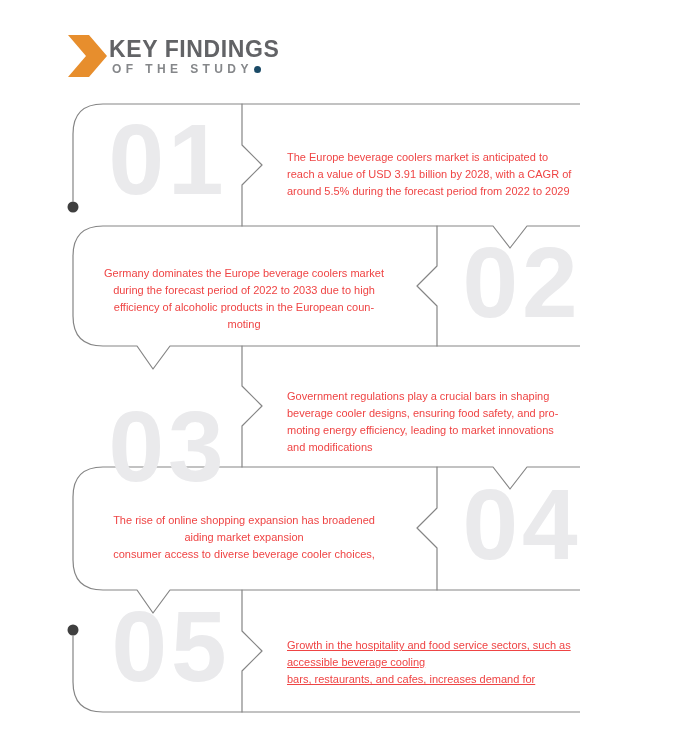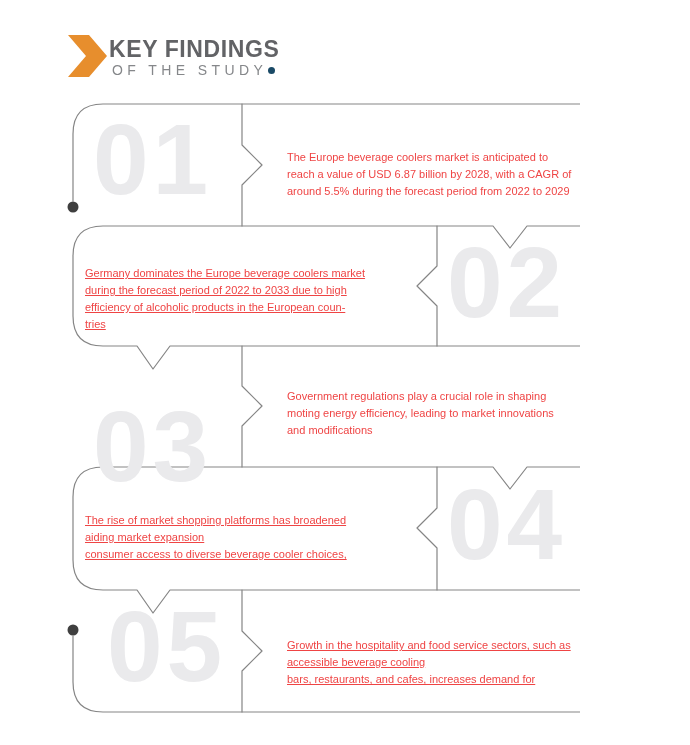--- a/index.html
+++ b/index.html
@@ -10,40 +10,40 @@
   svg.outline-layer{position:absolute;left:0;top:0;width:690px;height:745px;}
   .snake,.divider{fill:none;stroke:#858585;stroke-width:1.2;stroke-linejoin:round;stroke-linecap:round;}
   .terminal-dot{fill:#3f3f3f;stroke:none;}
   .logo-arrow{fill:#e78e2d;stroke:none;}
   .hdr-title{
     position:absolute;left:109px;top:36px;margin:0;
     font-size:23px;font-weight:bold;letter-spacing:0.6px;color:#626366;
   }
   .hdr-sub{
     position:absolute;left:112px;top:62px;display:flex;align-items:center;
-    font-size:14px;letter-spacing:4.4px;color:#85878a;font-weight:normal;
+    font-size:12px;letter-spacing:4.4px;color:#85878a;font-weight:bold;
   }
   .hdr-sub .navy-dot{
     display:inline-block;width:7px;height:7px;border-radius:50%;
     background:#1a4a66;margin-left:1px;flex:0 0 auto;
   }
   .num{
     position:absolute;width:150px;line-height:100px;font-size:100px;font-weight:bold;
-    letter-spacing:4px;color:#eaeaec;text-align:left;user-select:none;
+    letter-spacing:4px;color:#eaeaec;text-align:center;user-select:none;
   }
   .n1{left:93px;top:109px;}
   .n2{left:447px;top:232px;}
   .n3{left:93px;top:352px;margin-top:44px;}
   .n4{left:447px;top:474px;}
-  .n5{left:107px;top:596px;}
+  .n5{left:96px;top:596px;}
   .txt{
     position:absolute;font-size:11px;line-height:17px;color:#ef4444;
   }
   .txt div{white-space:nowrap;}
-  .txt.align-right{text-align:left;text-decoration:underline;}
+  .txt.align-right{text-align:center;}
   .t1{left:287px;top:149px;width:310px;}
   .t2{left:85px;top:265px;width:318px;}
   .t3{left:287px;top:388px;width:310px;}
   .t4{left:85px;top:512px;width:318px;}
   .t5{left:287px;top:637px;width:318px;text-decoration:underline;}
 </style>
 </head>
 <body>
 
 <div class="canvas">
@@ -84,42 +84,43 @@
 
   <h1 class="hdr-title">KEY FINDINGS</h1>
   <div class="hdr-sub">
     <span>OF THE STUDY</span>
     <span class="navy-dot"></span>
   </div>
 
   <div class="num n1">01</div>
   <div class="txt t1">
     <div>The Europe beverage coolers market is anticipated to</div>
-    <div>reach a value of USD 6.87 billion by 2028, with a CAGR of</div>
+    <div>reach a value of USD 3.91 billion by 2028, with a CAGR of</div>
     <div>around 5.5% during the forecast period from 2022 to 2029</div>
   </div>
 
   <div class="num n2">02</div>
   <div class="txt t2 align-right">
     <div>Germany dominates the Europe beverage coolers market</div>
     <div>during the forecast period of 2022 to 2033 due to high</div>
     <div>efficiency of alcoholic products in the European coun-</div>
-    <div>tries</div>
+    <div>moting</div>
   </div>
 
   <div class="num n3">03</div>
   <div class="txt t3">
-    <div>Government regulations play a crucial role in shaping</div>
+    <div>Government regulations play a crucial bars in shaping</div>
+    <div>beverage cooler designs, ensuring food safety, and pro-</div>
     <div>moting energy efficiency, leading to market innovations</div>
     <div>and modifications</div>
   </div>
 
   <div class="num n4">04</div>
   <div class="txt t4 align-right">
-    <div>The rise of market shopping platforms has broadened</div>
+    <div>The rise of online shopping expansion has broadened</div>
     <div>aiding market expansion</div>
     <div>consumer access to diverse beverage cooler choices,</div>
   </div>
 
   <div class="num n5">05</div>
   <div class="txt t5">
     <div>Growth in the hospitality and food service sectors, such as</div>
     <div>accessible beverage cooling</div>
     <div>bars, restaurants, and cafes, increases demand for</div>
   </div>

